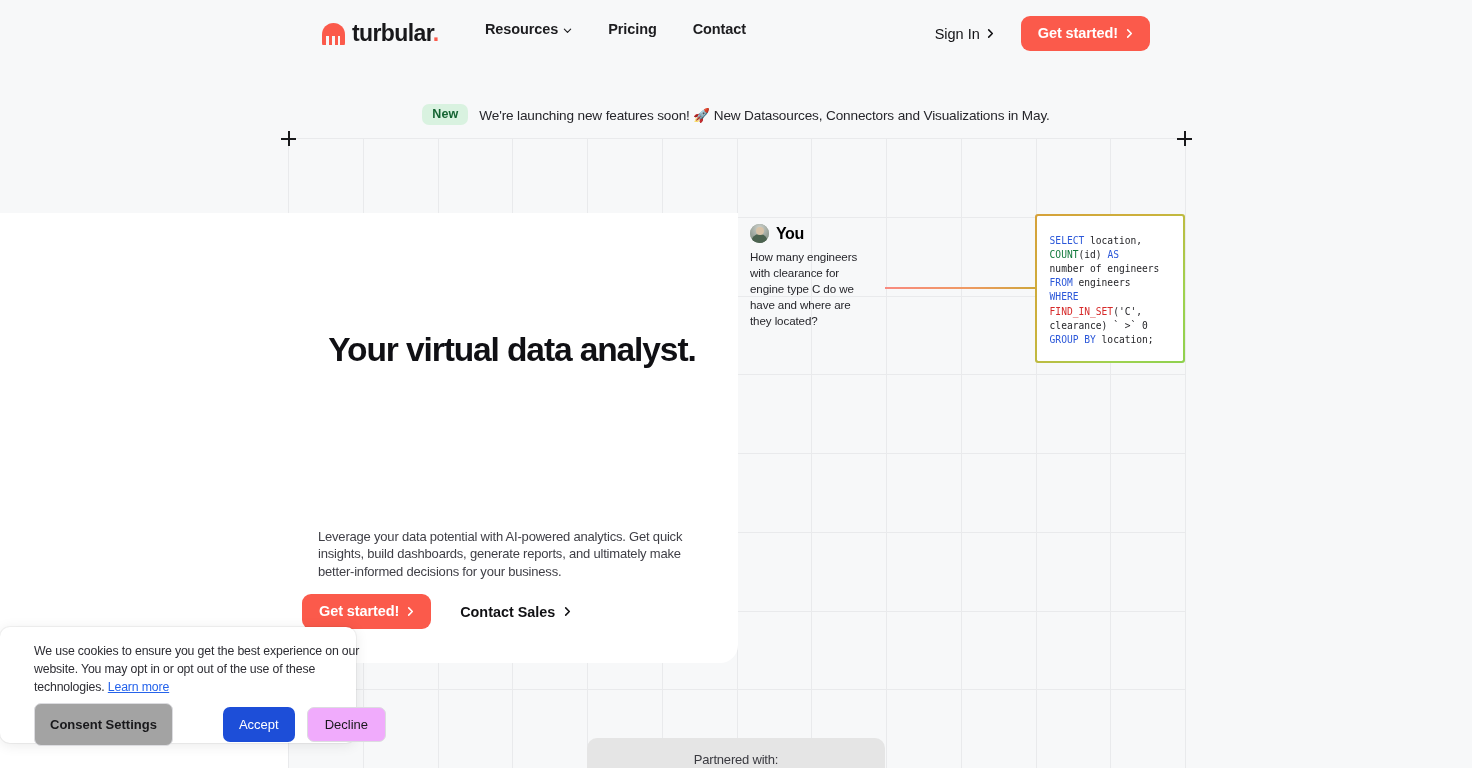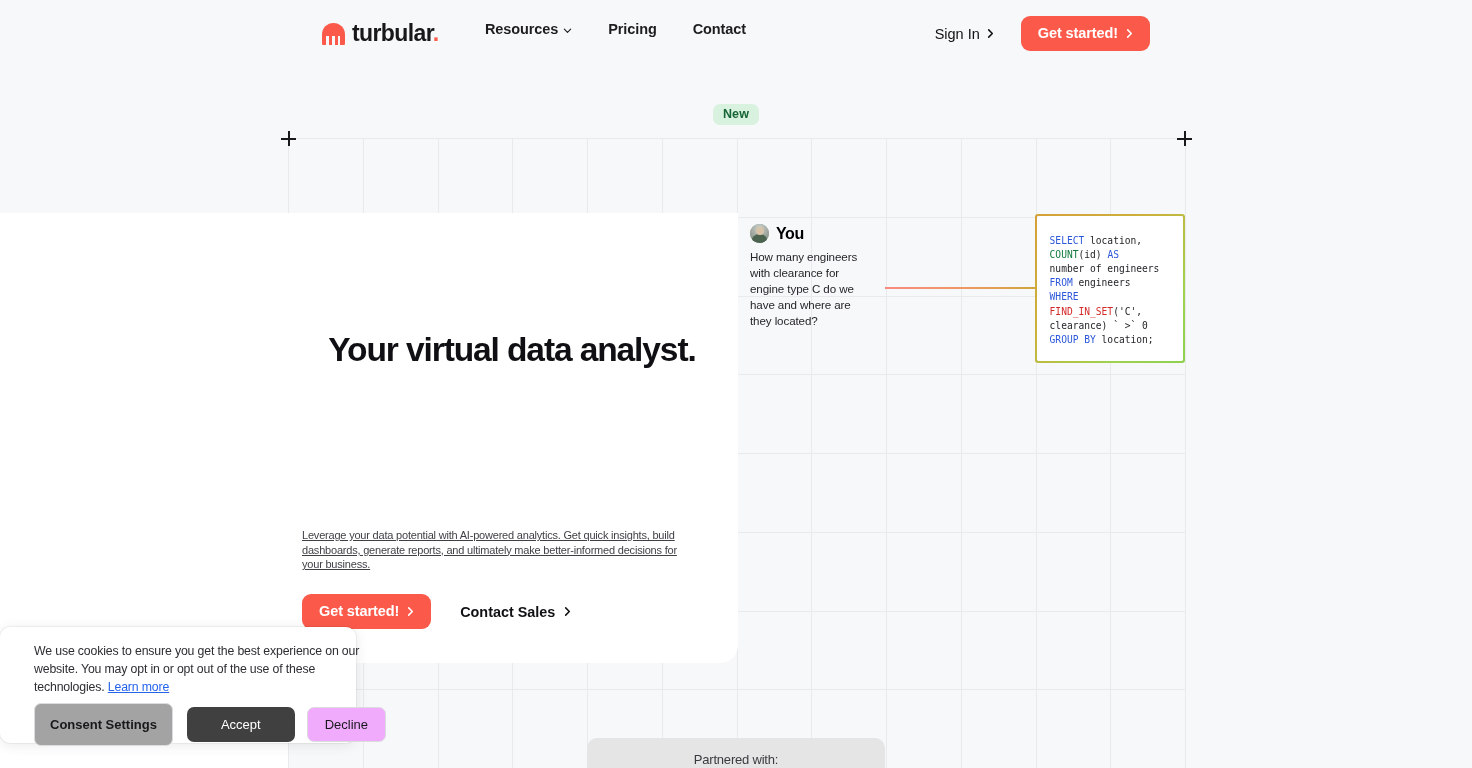--- a/index.html
+++ b/index.html
@@ -101,22 +101,22 @@
     position: absolute; left: 0px; top: 213px; width: 738px; height: 450px;
     background: #ffffff; z-index: 10; border-radius: 0 0 18px 0;
   }
   .hero-inner { position: absolute; left: 302px; top: 0; width: 420px; height: 450px; }
   .hero-title {
     position: absolute; top: 119px; left: 0; width: 420px;
     text-align: center; font-size: 33.5px; font-weight: 700; color: #101014;
     line-height: 1.06; letter-spacing: -1.1px;
   }
   .hero-sub {
-    position: absolute; top: 315px; left: 0; width: 392px;
-    font-size: 11px; color: #3f3f46; line-height: 1.33; letter-spacing: -0.2px; text-decoration: underline;
+    position: absolute; top: 315px; left: 16px; width: 392px;
+    font-size: 13px; color: #3f3f46; line-height: 1.33; letter-spacing: -0.2px;
   }
   .hero-cta {
     position: absolute; top: 381px; left: 0;
     display: flex; align-items: center; gap: 29px;
   }
   .contact-sales {
     font-size: 14.4px; font-weight: 700; color: #111114;
     display: flex; align-items: center; gap: 8px; cursor: pointer; white-space: nowrap;
   }
 
@@ -200,22 +200,22 @@
   .cookie-actions {
     position: absolute; left: 34px; top: 76px; width: 352px;
     display: flex; align-items: center;
   }
   .btn-outline {
     background: #a3a3a3; border: 1px solid #dcdce0; border-radius: 7px;
     padding: 13px 15px; font-size: 13px; font-weight: 700; color: #18181b;
     font-family: "Liberation Sans", sans-serif; cursor: pointer; white-space: nowrap;
   }
   .btn-accept {
-    background: #404040; border: none; border-radius: 7px;
-    padding: 10px 34px; font-size: 13px; color: #fff;
+    background: #1d4ed8; border: none; border-radius: 7px;
+    padding: 10px 16px; font-size: 13px; color: #fff;
     font-family: "Liberation Sans", sans-serif; cursor: pointer; white-space: nowrap;
     margin-left: auto;
   }
   .btn-decline {
     background: #f0abfc; border: 1px solid #dcdce0; border-radius: 7px;
     padding: 9px 17px; font-size: 13px; color: #18181b;
     font-family: "Liberation Sans", sans-serif; cursor: pointer; white-space: nowrap;
     margin-left: 12px;
   }
 </style>
@@ -287,20 +287,21 @@
         <span>Get started!</span>
         <svg class="chev-r" viewBox="0 0 10 12">
             <path d="M3 2 L7 6 L3 10" fill="none" stroke="#ffffff" stroke-width="1.7" stroke-linecap="round" stroke-linejoin="round"></path>
           </svg>
       </button>
     </div>
   </div>
 
   <div class="announce">
     <span class="badge-new">New</span>
+    <span class="announce-text">We're launching new features soon! 🚀 New Datasources, Connectors and Visualizations in May.</span>
   </div>
 
   <div class="hero-card">
     <div class="hero-inner">
       <h1 class="hero-title">Your virtual data analyst.</h1>
       <p class="hero-sub">Leverage your data potential with AI-powered analytics. Get quick insights, build dashboards, generate reports, and ultimately make better-informed decisions for your business.</p>
       <div class="hero-cta">
         <button class="btn-primary">
           <span>Get started!</span>
           <svg class="chev-r" viewBox="0 0 10 12">

